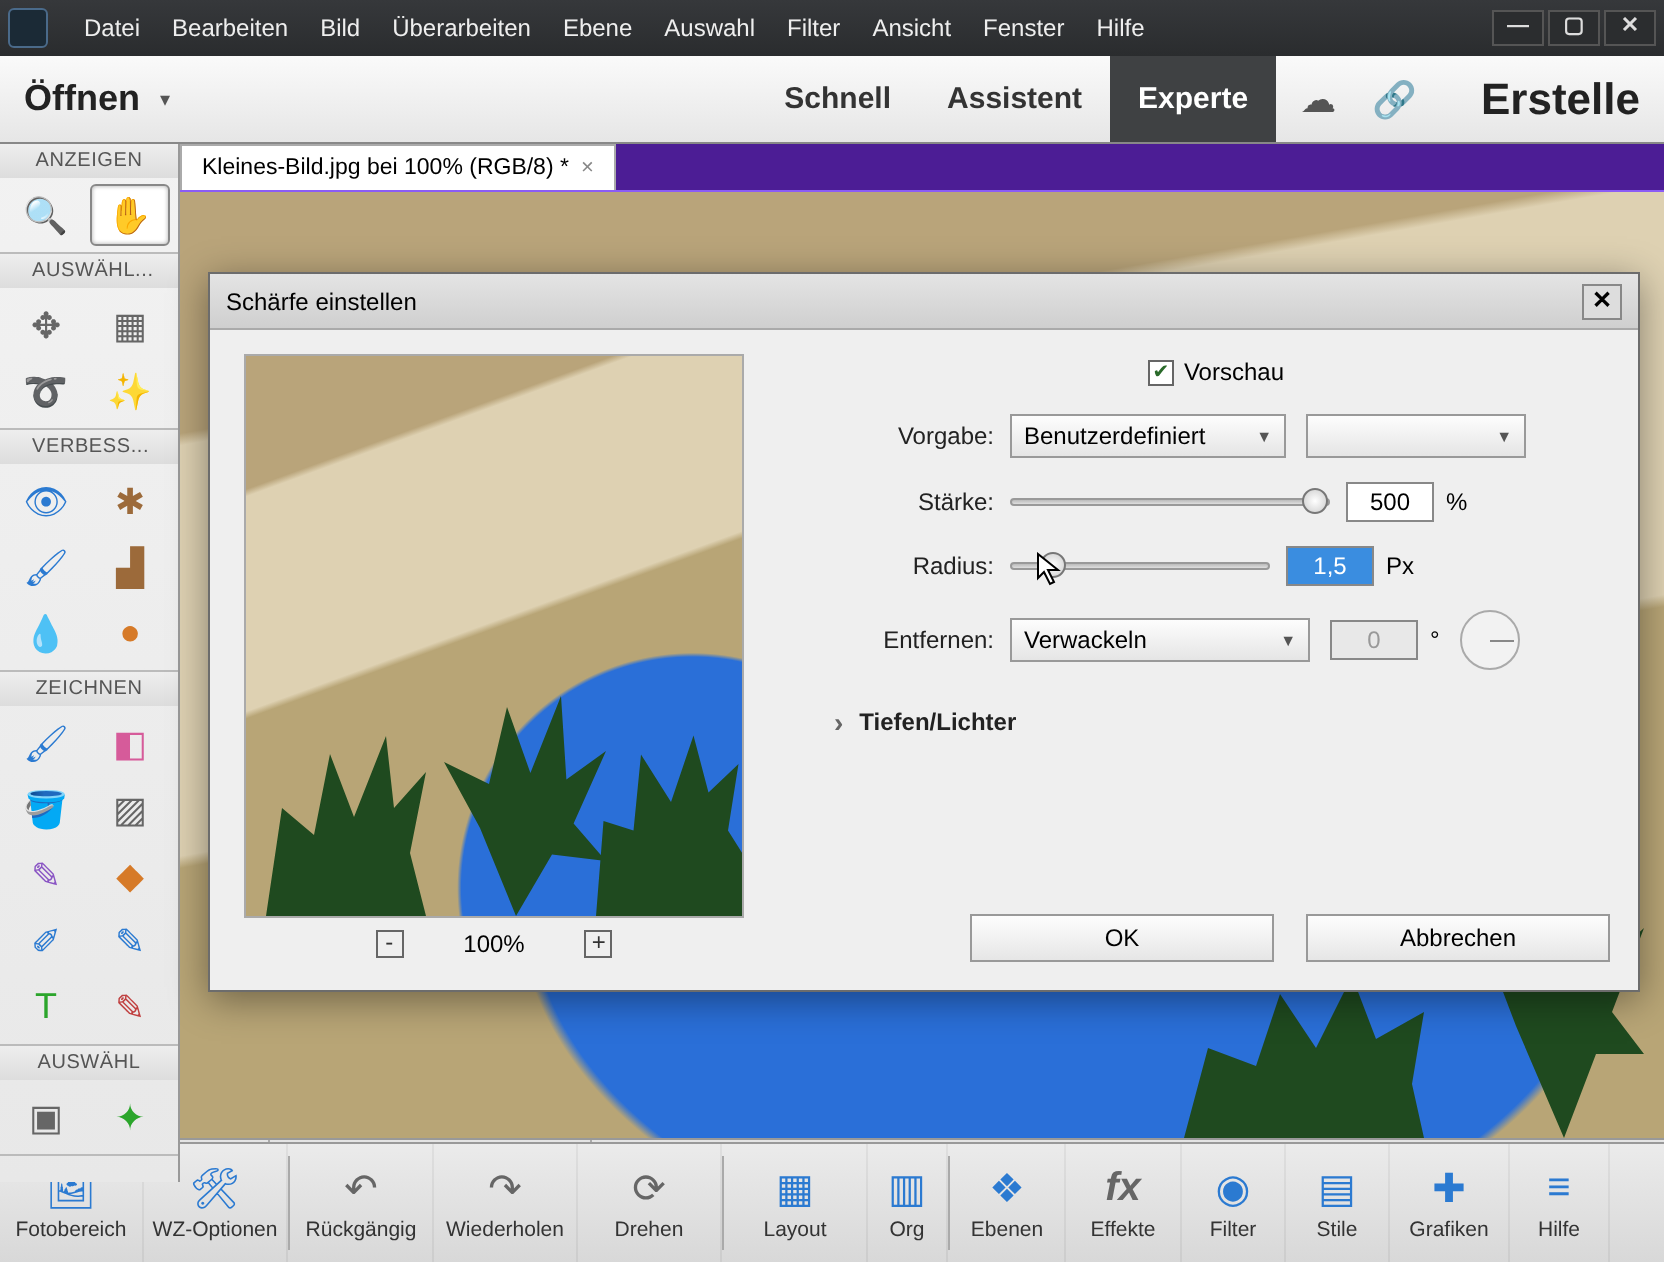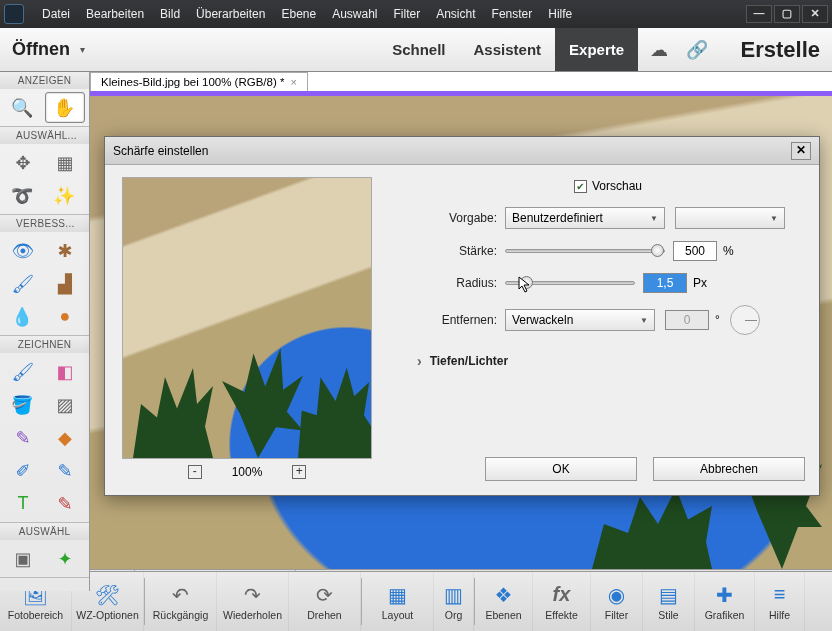--- a/index.html
+++ b/index.html
@@ -18,21 +18,21 @@
 .open-caret { margin-left: 10px; font-size: 10px; color: #555; }
 .mode-tabs { margin-left: auto; display: flex; align-items: stretch; height: 100%; }
 .mode-tab { padding: 0 14px; font-size: 15px; font-weight: bold; color: #333; display: flex; align-items: center; }
 .mode-tab.active { background: #3f4143; color: #fff; }
 .right-icons { display: flex; align-items: center; gap: 18px; margin-left: 12px; }
 .cloud-icon, .link-icon { font-size: 18px; color: #555; }
 .link-icon { color: #bbb; }
 .create-btn { font-size: 22px; font-weight: bold; color: #222; margin-left: 14px; }
 
 
-.doc-tabs { height: 24px; background: #ffffff; border-bottom: 5px solid #8b5cf6; display: flex; align-items: stretch; position: absolute; left: 90px; right: 0; top: 72px; }
+.doc-tabs { height: 24px; background: #4c1d95; border-bottom: 1px solid #8b5cf6; display: flex; align-items: stretch; position: absolute; left: 90px; right: 0; top: 72px; }
 .doc-tab { background: #fff; border: 1px solid #aaa; border-bottom: none; padding: 3px 10px; font-size: 11.5px; display: flex; align-items: center; gap: 6px; }
 .doc-tab .x { color: #888; font-size: 11px; }
 
 
 .toolbox { position: absolute; left: 0; top: 72px; bottom: 40px; width: 90px; background: linear-gradient(#f2f2f2,#e8e8e8); border-right: 1px solid #999; z-index: 2; overflow: hidden; }
 .tool-section { border-bottom: 1px solid #bbb; }
 .tool-section-header { font-size: 10px; color: #555; text-align: center; padding: 3px 16px; background: linear-gradient(#eee,#ddd); letter-spacing: 0.3px; overflow: hidden; white-space: nowrap; }
 .tool-grid { display: flex; flex-wrap: wrap; padding: 2px; }
 .tool-btn { width: 40px; height: 31px; border: 1px solid transparent; display: flex; align-items: center; justify-content: center; margin: 1px; border-radius: 3px; font-size: 18px; cursor: default; }
 .tool-btn.selected { border: 1px solid #888; background: #fff; box-shadow: inset 0 0 2px #aaa; }
@@ -231,21 +231,21 @@
         <div class="zoom-btn">+</div>
       </div>
     </div>
     <div class="controls-col">
       <div class="ctl-row" style="justify-content:center;margin-bottom:14px">
         <span class="checkbox">✔</span>
         <span>Vorschau</span>
       </div>
       <div class="ctl-row">
         <div class="ctl-label">Vorgabe:</div>
-        <div class="dropdown" style="width:160px">
+        <div class="dropdown" style="width:138px">
             <span>Benutzerdefiniert</span>
           </div>
         <div class="dropdown" style="width:110px;margin-left:10px"></div>
       </div>
       <div class="ctl-row">
         <div class="ctl-label">Stärke:</div>
         <div class="slider" style="width:160px;flex:none">
             <div class="knob" style="left:calc(100% - 13px)"></div>
           </div>
         <input class="num-input" value="500" style="">

